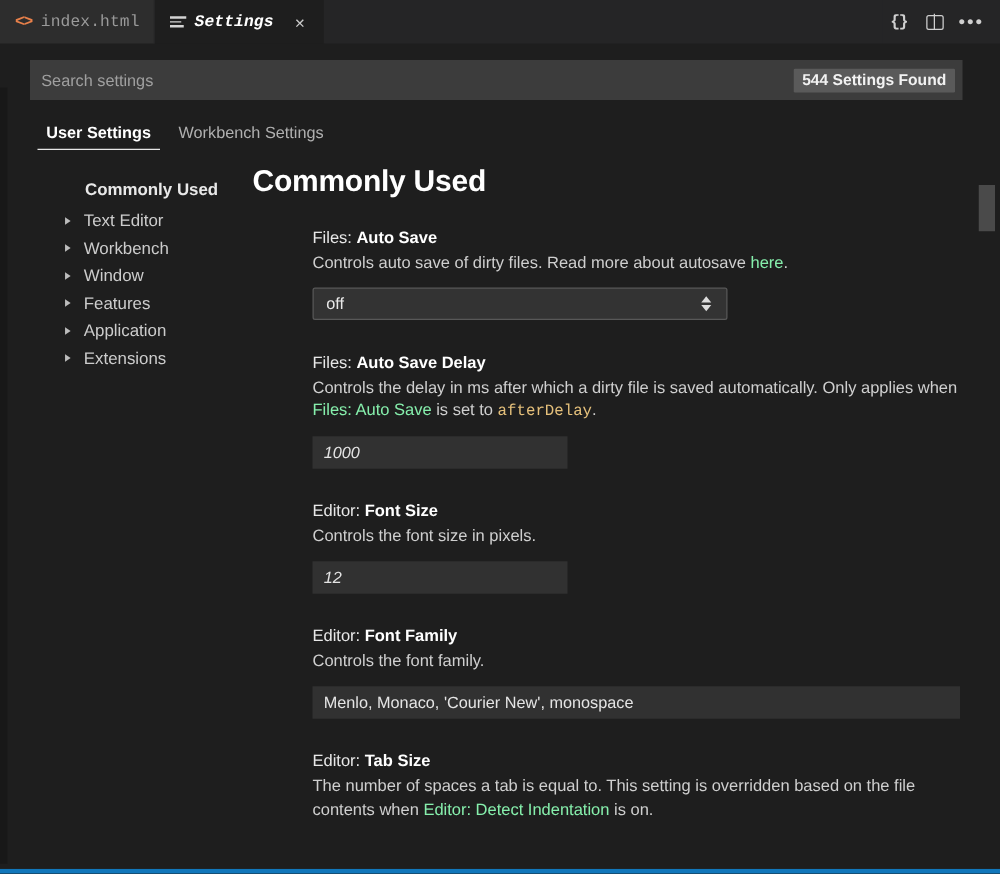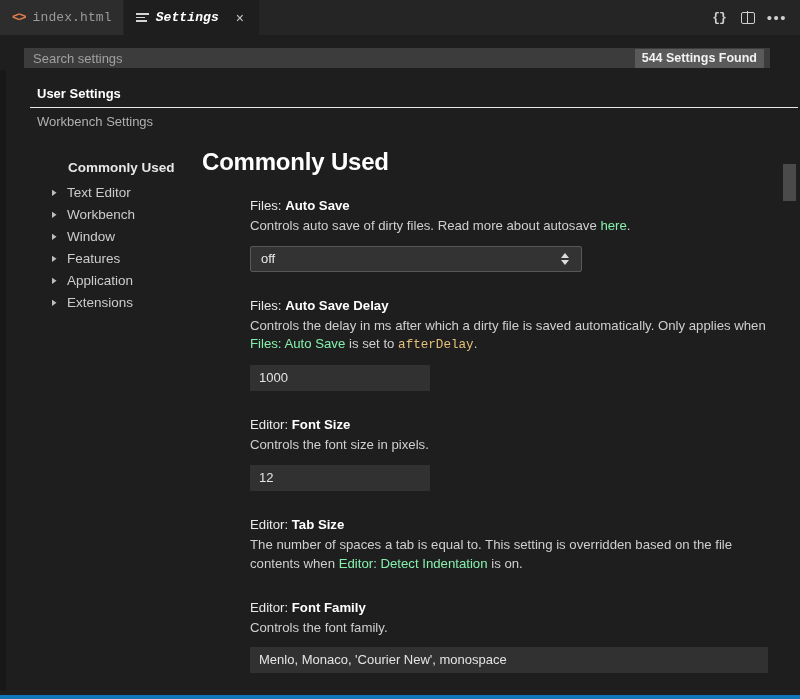--- a/index.html
+++ b/index.html
@@ -132,21 +132,21 @@
     overflow: hidden;
     display: flex;
     flex-direction: column;
   }
 
   .search-row {
     padding: 13px 30px 0 18px;
   }
   .search-box {
     position: relative;
-    height: 20px;
+    height: 32px;
     background: #3c3c3c;
     display: flex;
     align-items: center;
     padding: 0 6px 0 9px;
   }
   .search-placeholder {
     color: #a0a0a0;
     font-size: 13px;
     flex: 1;
   }
@@ -157,21 +157,20 @@
     font-weight: 700;
     padding: 2px 7px 3px 7px;
     border-radius: 1px;
     white-space: nowrap;
   }
 
   .tabs-row {
     display: flex;
     gap: 4px;
     padding: 16px 0 0 22px;
-    flex-direction: column;
   }
   .stab {
     font-size: 13px;
     color: #b0b0b0;
     padding: 2px 9px 7px 9px;
     position: relative;
     white-space: nowrap;
   }
   .stab.active { color: #ffffff; font-weight: 700; }
   .stab.active::after {
@@ -260,21 +259,21 @@
     background: #313131;
     border: none;
     color: #e4e4e4;
     font-size: 13px;
     height: 26px;
     line-height: 26px;
     padding: 0 9px;
     font-family: "Liberation Sans", sans-serif;
     display: block;
   }
-  .inp-num { width: 180px; }
+  .inp-num { width: 204px; font-style: italic; }
   .inp-wide { width: 518px; }
 
   .sel-wrap {
     position: relative;
     width: 332px;
     height: 26px;
     background: #333333;
     border: 1px solid #585858;
     border-radius: 2px;
     display: flex;
@@ -436,33 +435,33 @@
         <div class="setting">
           <div class="setting-title">
             <span>Editor: </span><b>Font Size</b>
           </div>
           <div class="setting-desc">Controls the font size in pixels.</div>
           <input class="inp inp-num" value="12" style="">
         </div>
 
         <div class="setting">
           <div class="setting-title">
+            <span>Editor: </span><b>Font Family</b>
+          </div>
+          <div class="setting-desc">Controls the font family.</div>
+          <input class="inp inp-wide" value="Menlo, Monaco, 'Courier New', monospace" style="">
+        </div>
+
+        <div class="setting">
+          <div class="setting-title">
             <span>Editor: </span><b>Tab Size</b>
           </div>
           <div class="setting-desc">
             <span>The number of spaces a tab is equal to. This setting is overridden based on the file contents when </span><span class="lnk">Editor: Detect Indentation</span><span> is on.</span>
           </div>
         </div>
 
-        <div class="setting">
-          <div class="setting-title">
-            <span>Editor: </span><b>Font Family</b>
-          </div>
-          <div class="setting-desc">Controls the font family.</div>
-          <input class="inp inp-wide" value="Menlo, Monaco, 'Courier New', monospace" style="">
-        </div>
-
       </div>
     </div>
   </div>
 
   <div class="statusbar"></div>
 </div>
 
 </body></html>

